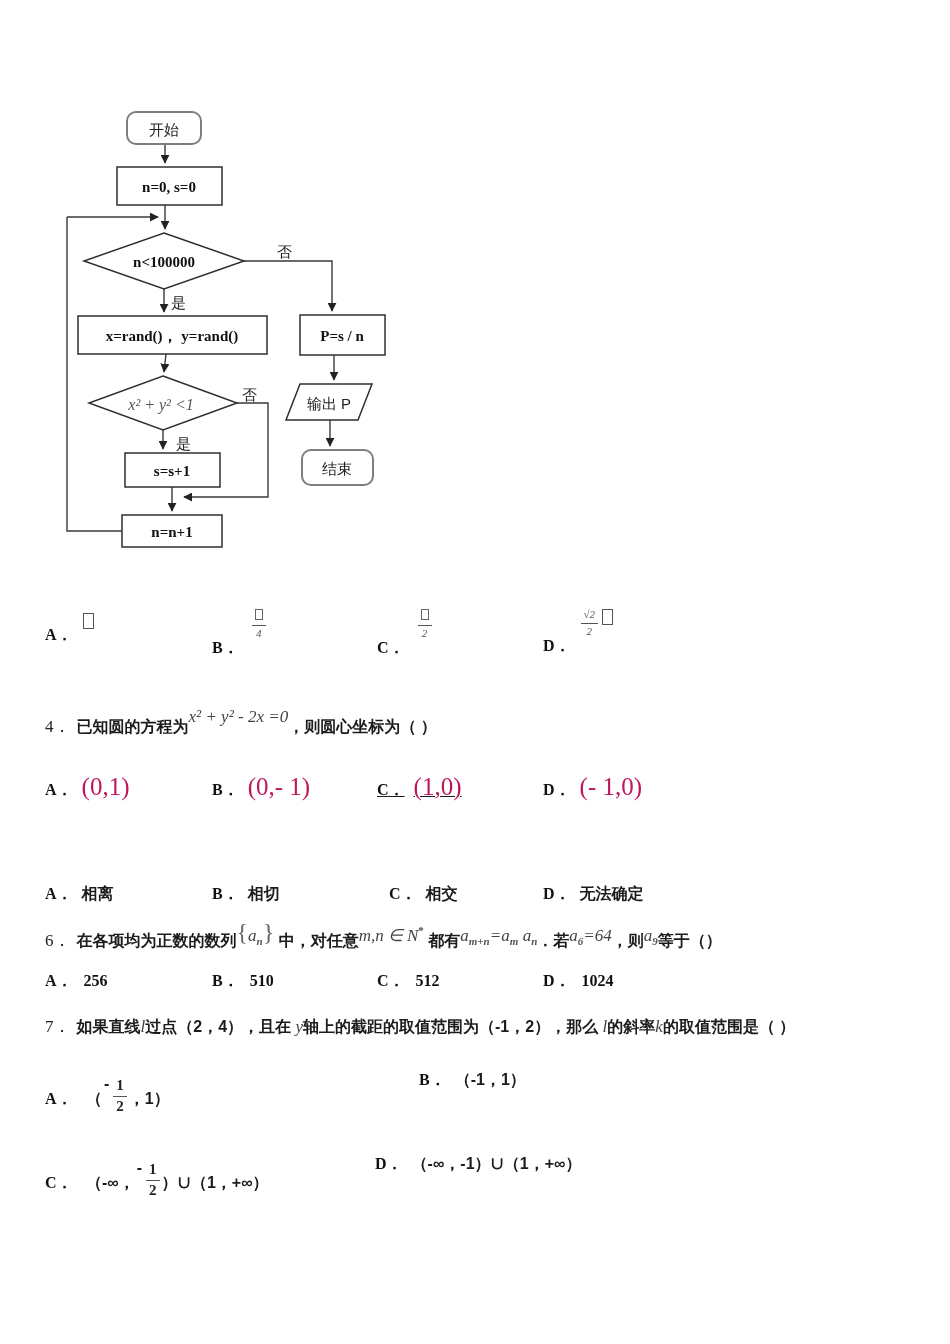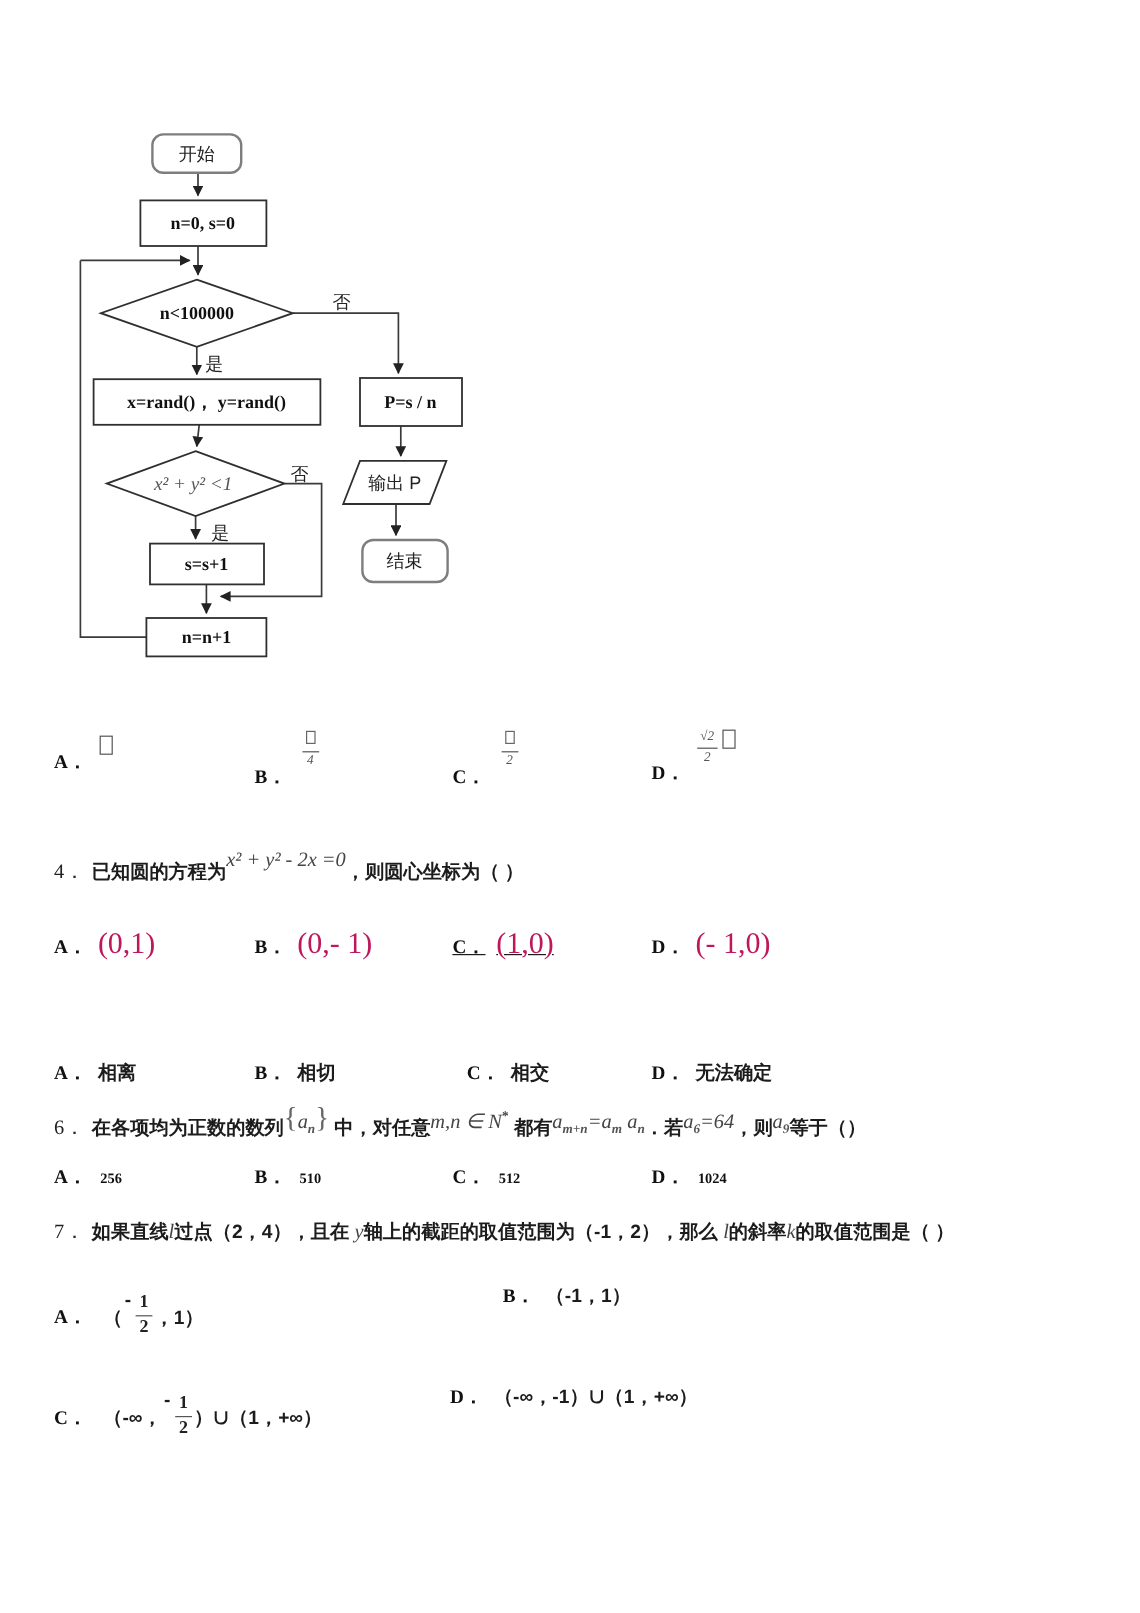--- a/index.html
+++ b/index.html
@@ -18,21 +18,21 @@
   .stem{position:absolute;white-space:nowrap;font-size:16px;font-weight:600;color:#1c1c1c;line-height:20px;}
   .qnum{font-family:"Liberation Serif",serif;font-weight:400;font-size:17px;color:#222;margin-right:6px;}
   .m{font-family:"Liberation Serif",serif;font-style:italic;font-weight:400;font-size:17px;color:#444;text-align:center;}
   .raise{position:relative;top:-10px;}
   .raise6{position:relative;top:-5px;}
   .row{position:absolute;left:0;width:950px;height:46px;}
   .choice{position:absolute;white-space:nowrap;top:0;}
   .clabel{font-family:"Liberation Serif",serif;font-weight:700;font-size:16px;color:#111;}
   .cmath{font-family:"Liberation Serif",serif;font-weight:400;font-size:25px;color:#be185d;margin-left:9px;}
   .ctext{margin-left:9px;font-size:16px;font-weight:600;color:#1c1c1c;}
-  .cnum{font-family:"Liberation Serif",serif;font-weight:700;font-size:12px;color:#111;margin-left:11px;margin-top:13px;}
+  .cnum{font-family:"Liberation Serif",serif;font-weight:700;font-size:16px;color:#111;margin-left:11px;margin-top:13px;}
   .sb{font-family:"Liberation Serif",serif;font-style:italic;font-size:11px;color:#555;vertical-align:-4px;}
   .sp{font-family:"Liberation Serif",serif;font-size:11px;color:#444;vertical-align:7px;}
   .br{font-family:"Liberation Serif",serif;font-size:24px;font-weight:300;color:#666;position:relative;top:-1px;}
   .frac{display:inline-block;text-align:center;font-family:"Liberation Serif",serif;color:#333;line-height:1.05;vertical-align:baseline;}
   .frac .fnum{display:block;border-bottom:1px solid #555;padding:1px 3px 2px;}
   .frac .fden{display:block;padding-top:2px;}
   .frac.small{font-size:11px;color:#555;font-style:italic;position:relative;top:-16px;margin-left:13px;}
   .frac.big{font-size:15px;font-weight:600;color:#222;position:relative;top:7px;margin:0 2px;}
   .minus{position:relative;top:-15px;font-weight:700;margin:0 2px;}
   .tofu{display:inline-block;width:9px;height:14px;border:1.3px solid #555;position:relative;}

